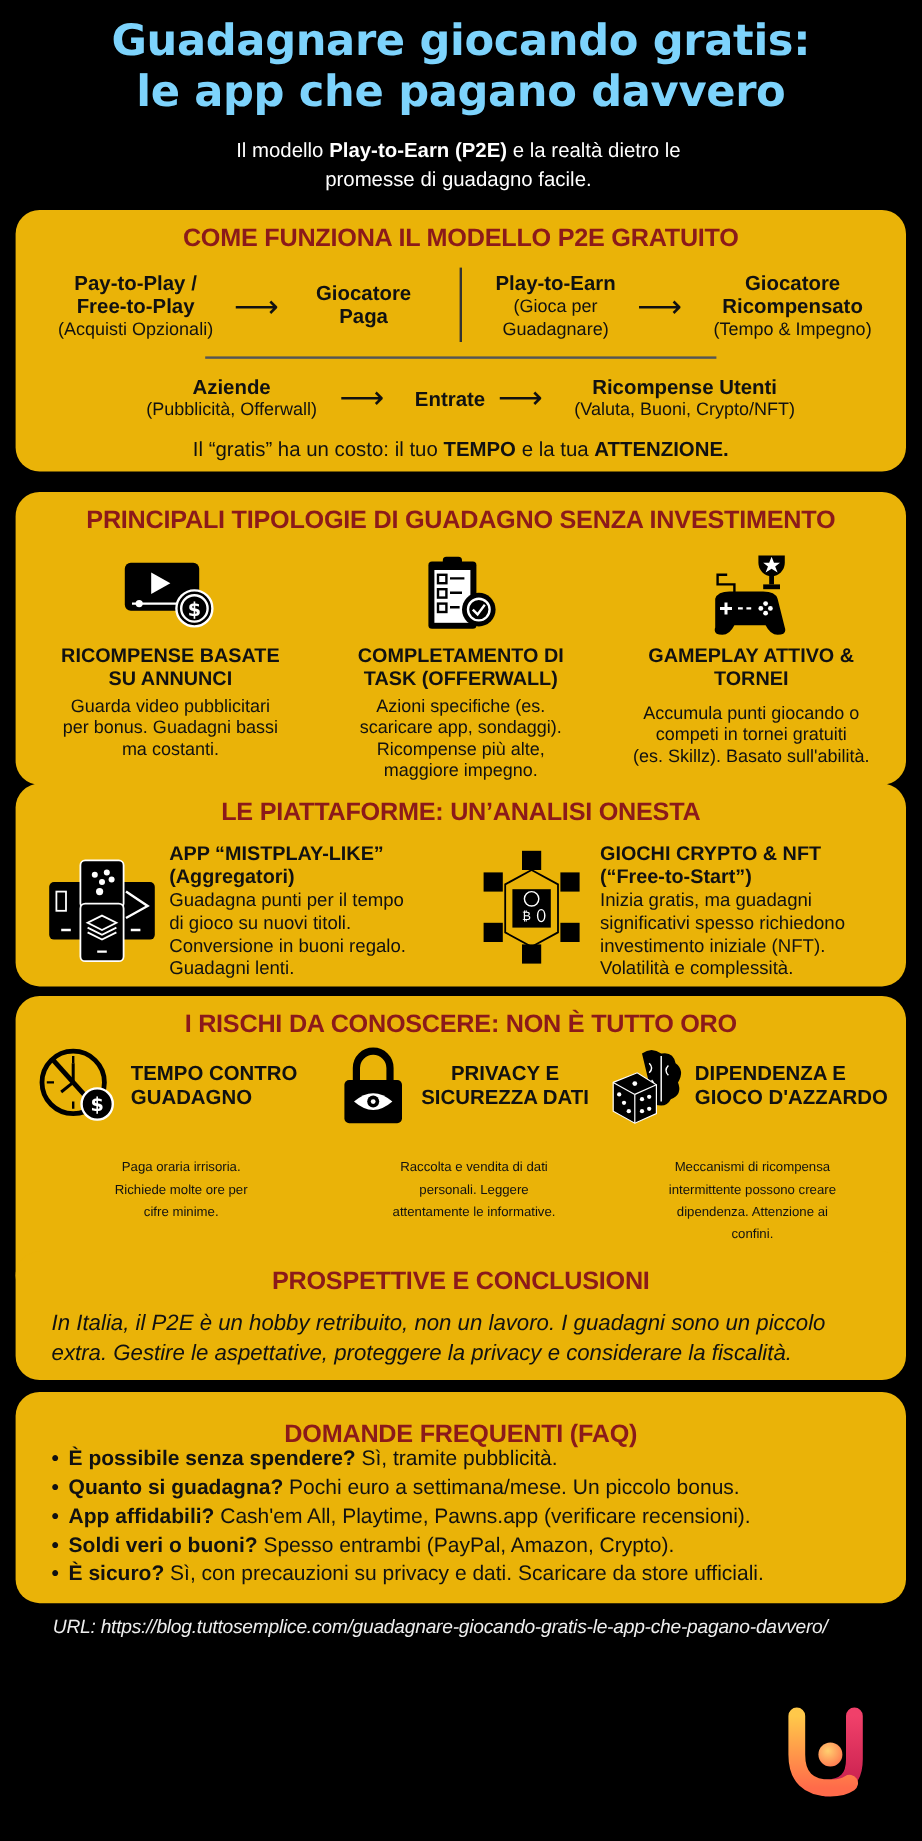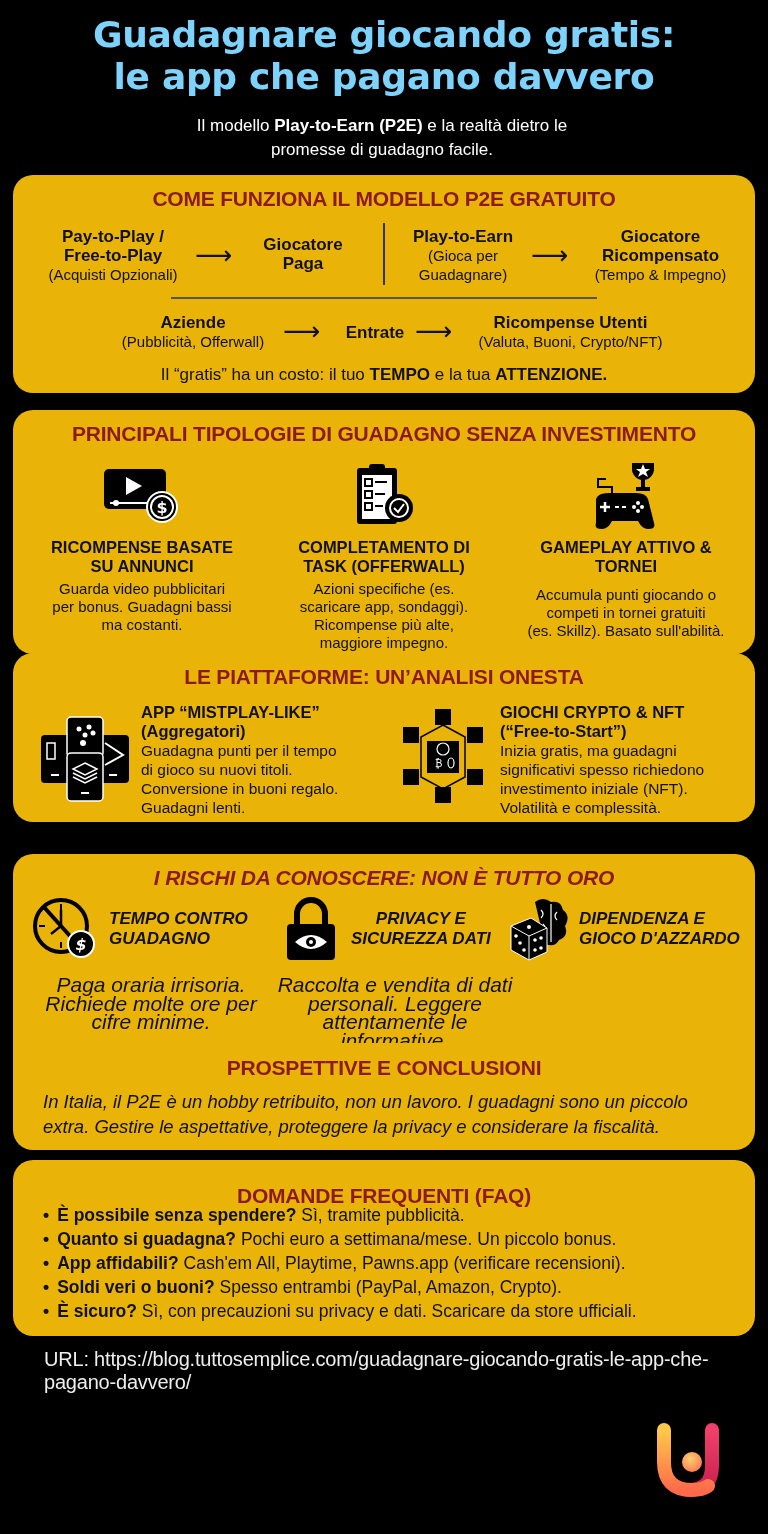--- a/index.html
+++ b/index.html
@@ -38,41 +38,41 @@
   .col3 .t { font-size: 15px; line-height: 18px; margin-top: 4px; }
 
   
   #c3 { top: 653px; height: 169px; }
   #c3 h2 { position: absolute; left: 0; right: 0; top: 12px; }
   .plat { position: absolute; top: 50px; }
   .plat .h { font-weight: bold; font-size: 16.5px; line-height: 19px; }
   .plat .t { font-size: 15.5px; line-height: 19px; }
 
   
-  #c4 { top: 854px; height: 253px; font-style: italic; }
+  #c4 { top: 830px; height: 253px; }
   #c4 h2 { position: absolute; left: 0; right: 0; top: 12px; }
   .risk { position: absolute; top: 42px; width: 240px; }
   .risk .row { display: flex; align-items: center; }
   .risk .h { font-weight: bold; font-size: 17px; line-height: 20px; margin-left: 8px; }
-  .risk .t { text-align: center; font-size: 21px; line-height: 18.5px; margin-top: 14px; }
+  .risk .t { text-align: center; font-size: 11px; line-height: 18.5px; margin-top: 26px; }
 
   
   #c5 { top: 1043px; height: 107px; }
   #c5 h2 { position: absolute; left: 0; right: 0; top: 13px; }
   #c5 .p { position: absolute; left: 30px; right: 24px; top: 46px; font-size: 18.5px; line-height: 25px; font-style: italic; }
 
   
   #c6 { top: 1160px; height: 176px; }
   #c6 h2 { position: absolute; left: 0; right: 0; top: 24px; }
   #c6 ul { position: absolute; left: 30px; top: 43px; list-style: none; }
   #c6 li { font-size: 17.5px; line-height: 24px; }
   #c6 li::before { content: "•"; margin-right: 8px; font-weight: bold; }
   #c6 li b { font-weight: bold; }
 
-  .url { position: absolute; left: 44px; top: 1348px; color: #eee; font-size: 20px; letter-spacing: -0.2px; }
+  .url { position: absolute; left: 44px; top: 1348px; color: #eee; font-size: 16px; letter-spacing: -0.2px; font-style: italic; }
   .logo { position: absolute; left: 650px; top: 1420px; }
 </style>
 </head>
 <body>
 
 <div class="title">
   <div>Guadagnare giocando gratis:</div>
   <div>le app che pagano davvero</div>
 </div>
 <div class="subtitle">
@@ -331,20 +331,26 @@
         <circle cx="28" cy="44" r="1.8" fill="#fff"></circle>
           <circle cx="34" cy="42" r="1.8" fill="#fff"></circle>
         <circle cx="28" cy="54" r="1.8" fill="#fff"></circle>
           <circle cx="34" cy="52" r="1.8" fill="#fff"></circle>
       </svg>
       <div class="h">
           <div>DIPENDENZA E</div>
           <div>GIOCO D'AZZARDO</div>
         </div>
     </div>
+    <div class="t">
+        <div>Meccanismi di ricompensa</div>
+        <div>intermittente possono creare</div>
+        <div>dipendenza. Attenzione ai</div>
+        <div>confini.</div>
+      </div>
   </div>
 </div>
 
 <div class="card" id="c5">
   <h2>PROSPETTIVE E CONCLUSIONI</h2>
   <div class="p">
     <div>In Italia, il P2E è un hobby retribuito, non un lavoro. I guadagni sono un piccolo</div>
     <div>extra. Gestire le aspettative, proteggere la privacy e considerare la fiscalità.</div>
   </div>
 </div>

